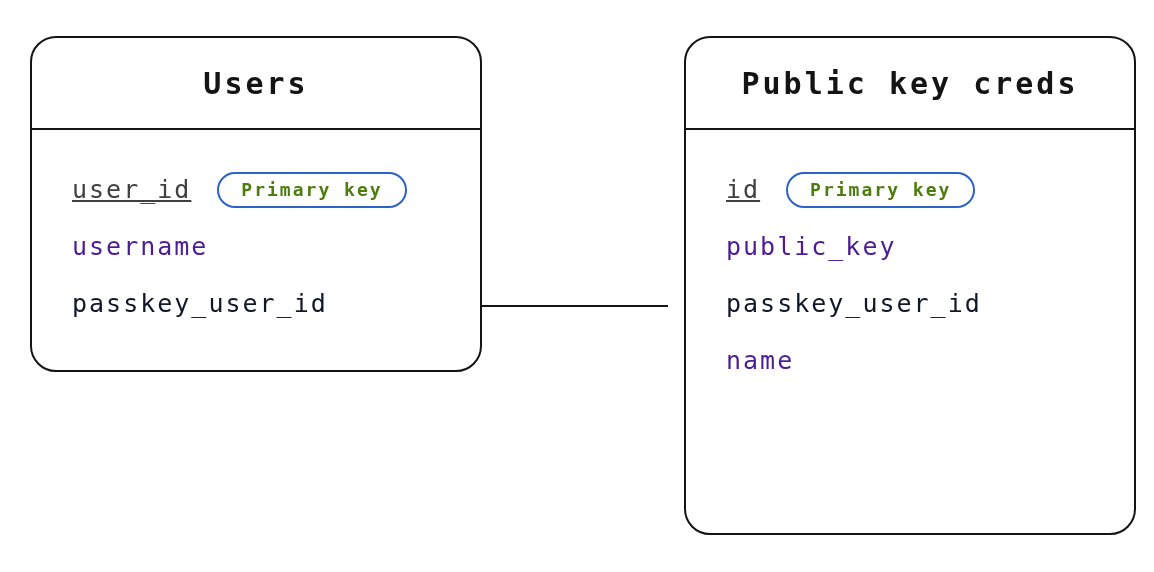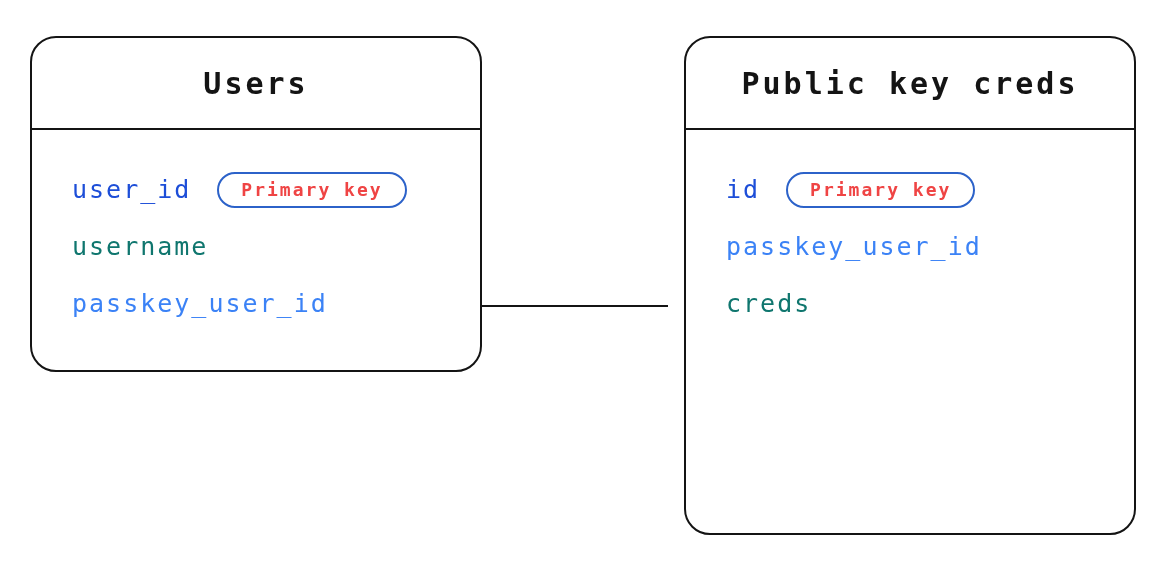--- a/index.html
+++ b/index.html
@@ -38,33 +38,33 @@
   .field-row {
     height: 57px;
     display: flex;
     align-items: center;
   }
   .field-name {
     font-size: 25px;
     letter-spacing: 2px;
     white-space: nowrap;
   }
-  .fg-blue   { color: #1d4ed8; }
-  .fg-orange { color: #3b82f6; }
-  .fg-black  { color: #0f766e; }
+  .fg-blue   { color: #404040; text-decoration: underline; }
+  .fg-orange { color: #0f172a; }
+  .fg-black  { color: #4c1d95; }
   .pk-badge {
     display: inline-flex;
     align-items: center;
     justify-content: center;
     margin-left: 26px;
     height: 36px;
     padding: 0 22px;
     border: 2px solid #2c62c9;
     border-radius: 999px;
-    color: #ef4444;
+    color: #4d7c0f;
     font-size: 18px;
     font-weight: bold;
     letter-spacing: 2px;
     white-space: nowrap;
   }
   .connector {
     position: absolute;
     left: 482px;
     top: 305px;
     width: 186px;
@@ -100,21 +100,24 @@
   <div class="table-card creds">
     <div class="table-header">
       <span class="table-title">Public key creds</span>
     </div>
     <div class="table-body">
       <div class="field-row">
         <span class="field-name fg-blue">id</span>
         <span class="pk-badge">Primary key</span>
       </div>
       <div class="field-row">
+        <span class="field-name fg-black">public_key</span>
+      </div>
+      <div class="field-row">
         <span class="field-name fg-orange">passkey_user_id</span>
       </div>
       <div class="field-row">
-        <span class="field-name fg-black">creds</span>
+        <span class="field-name fg-black">name</span>
       </div>
     </div>
   </div>
 
 </div>
 
 </body></html>

